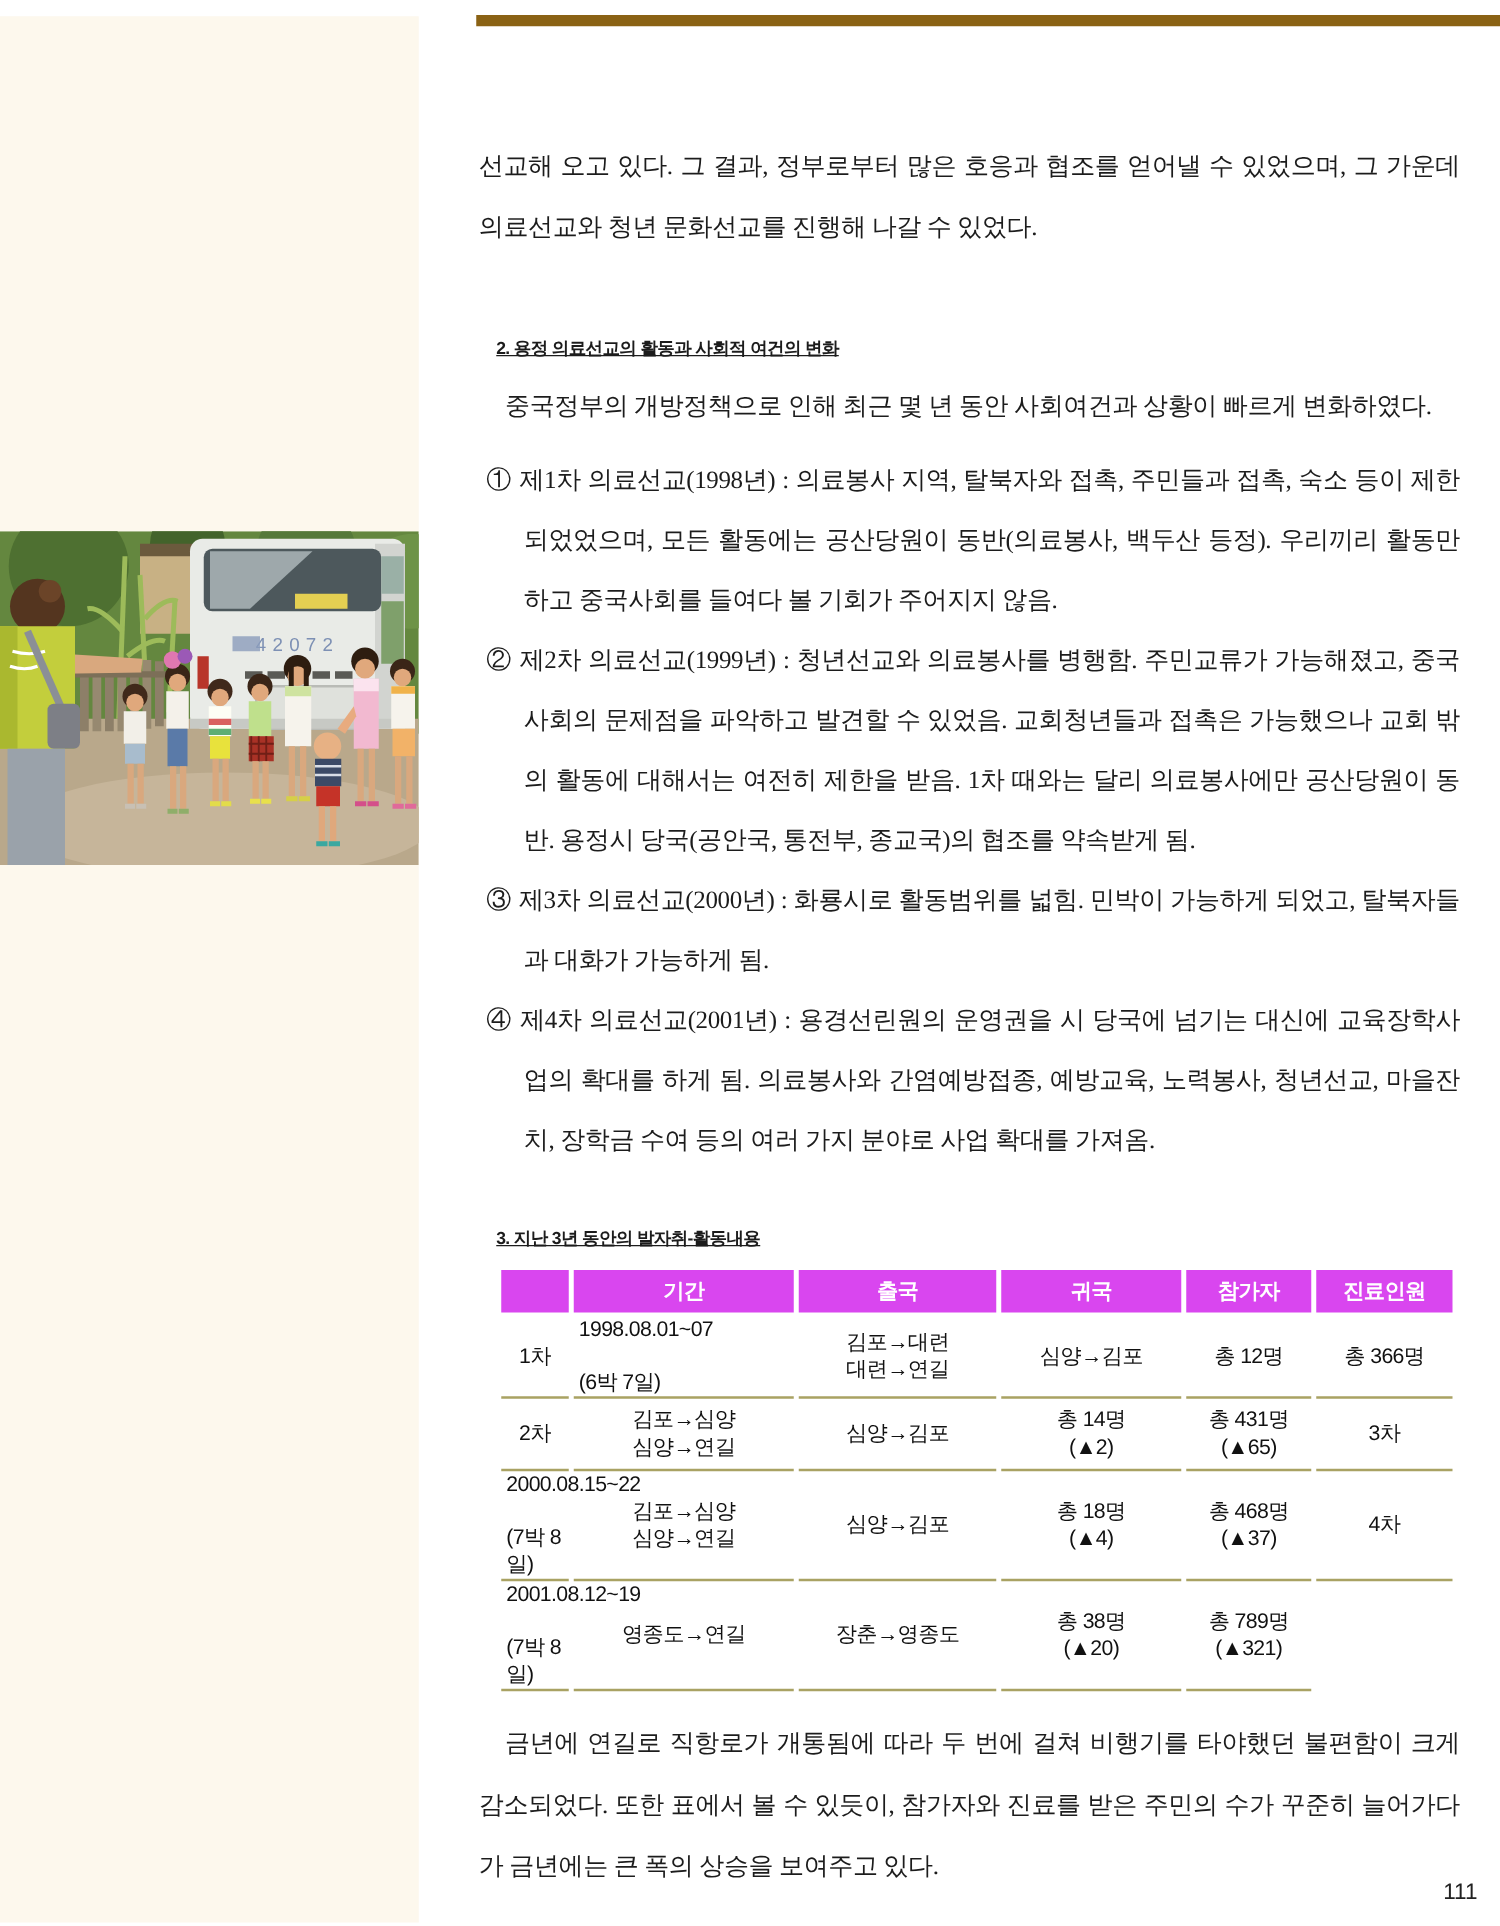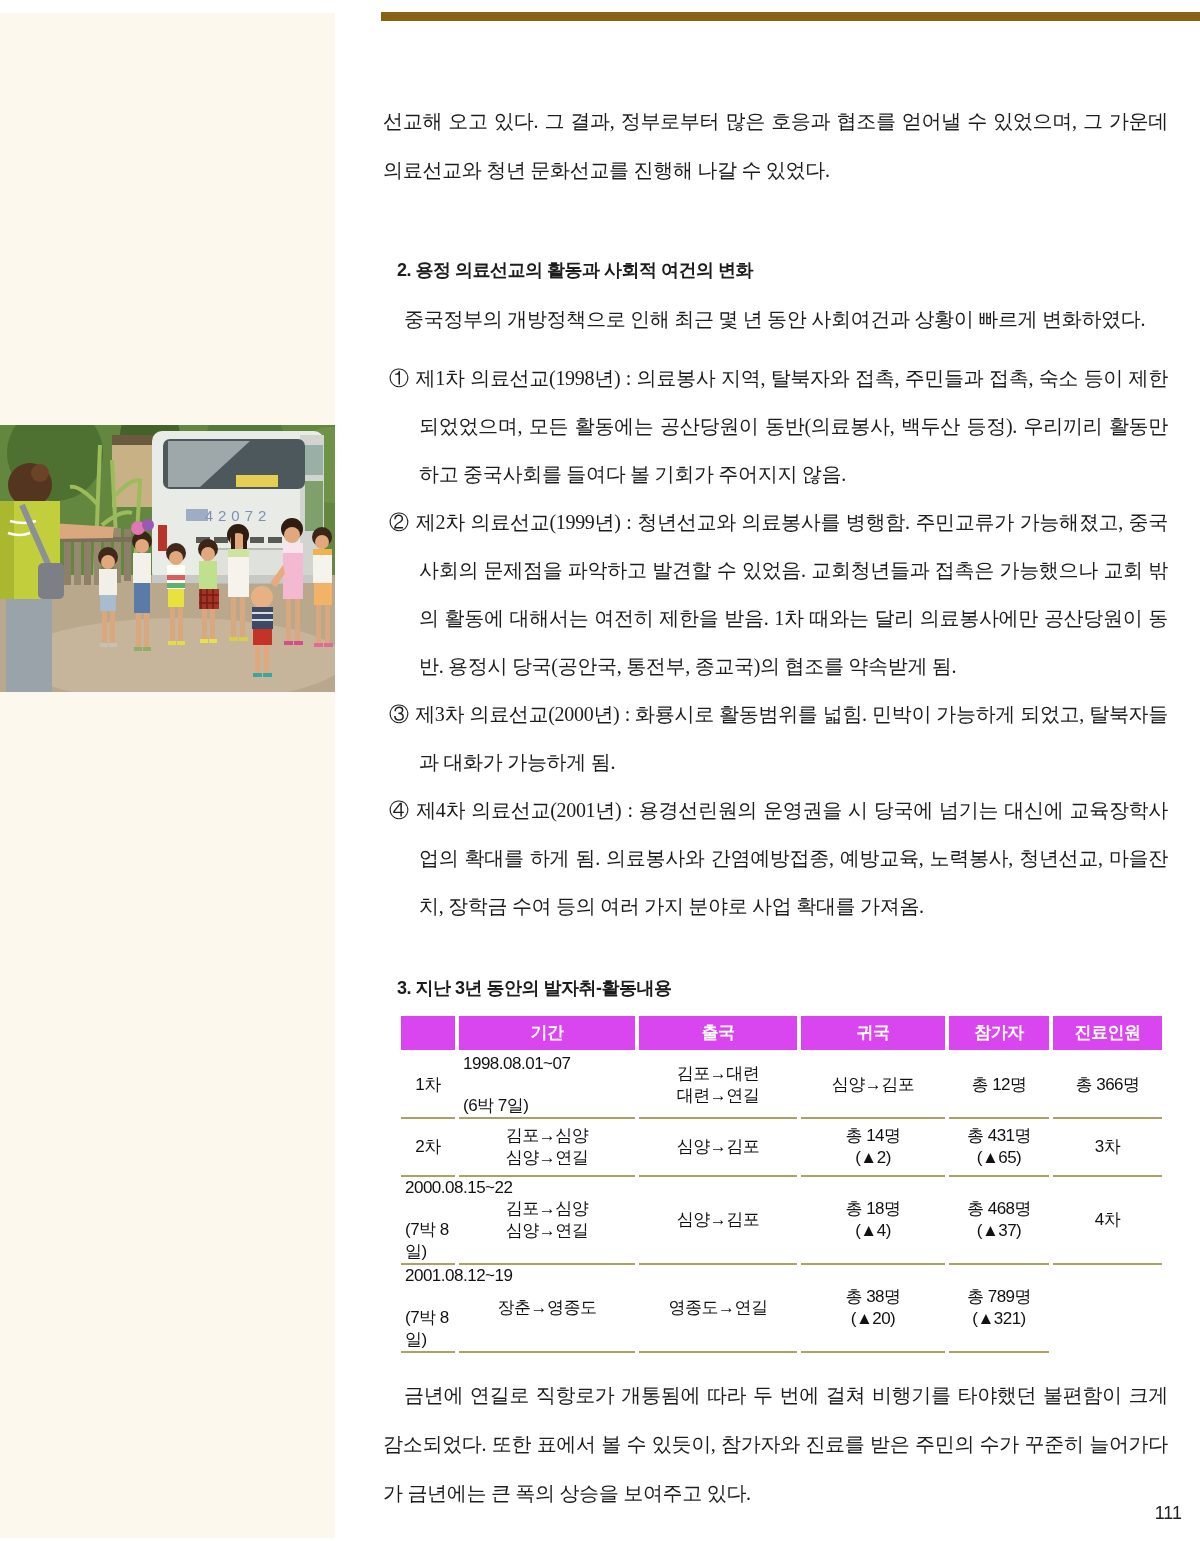--- a/index.html
+++ b/index.html
@@ -1,26 +1,26 @@
 <!DOCTYPE html>
 <html lang="ko"><head>
 <meta charset="utf-8">
 <style>
   html,body { margin:0; padding:0; background:#ffffff; }
   .page { position:relative; width:1200px; height:1541px; background:#ffffff; overflow:hidden;
           font-family:"Liberation Serif","DejaVu Serif",serif; color:#1c1c1c; }
   .sidebar { position:absolute; left:0; top:13px; width:335px; height:1525px; background:#fdf8ed; }
   .topbar  { position:absolute; left:381px; top:12px; width:819px; height:9px; background:#8a6214; }
   .photo   { position:absolute; left:0; top:425px; width:335px; height:267px; display:block; }
-  .content { position:absolute; left:383px; top:0; width:785px; }
+  .content { position:absolute; left:383px; top:12px; width:785px; }
   .para { margin:0; font-size:20px; line-height:49px; text-align:justify; letter-spacing:-0.3px; }
   .intro { margin-top:97px; }
   .ind { text-indent:21px; }
-  .hd { font-family:"Liberation Sans","DejaVu Sans",sans-serif; font-weight:bold; font-size:18px;
-        letter-spacing:-0.5px; margin:63px 0 0 14px; }
+  .hd { font-family:"Liberation Sans","DejaVu Sans",sans-serif; font-weight:bold; font-size:14px;
+        letter-spacing:-0.5px; margin:63px 0 0 14px;text-decoration:underline; }
   .hd3 { margin-top:46px; }
   .lead { margin-top:13px; }
   .numlist { list-style:none; margin:10px 0 0 6px; padding:0; }
   .numlist li { font-size:20px; line-height:48px; text-align:justify; letter-spacing:-0.3px;
                 padding-left:30px; text-indent:-30px; margin:0; }
   .numlist .marker { margin-right:6px; }
   .act-table { margin:16px 0 0 18px; width:761px; display:grid;
                grid-template-columns:54px 176px 158px 144px 100px 109px;
                column-gap:4px; row-gap:0;
                font-family:"Liberation Sans","DejaVu Sans",sans-serif; }
@@ -294,24 +294,24 @@
           <span>총 468명</span>
           <span>(▲37)</span>
         </div>
 
       <div class="td c">4차</div>
       <div class="td l">
           <span>2001.08.12~19</span>
           <span>(7박 8일)</span>
         </div>
       <div class="td c">
+          <span>영종도→연길</span>
+        </div>
+      <div class="td c">
           <span>장춘→영종도</span>
-        </div>
-      <div class="td c">
-          <span>영종도→연길</span>
         </div>
       <div class="td c">
           <span>총 38명</span>
           <span>(▲20)</span>
         </div>
       <div class="td c">
           <span>총 789명</span>
           <span>(▲321)</span>
         </div>
     </div>

